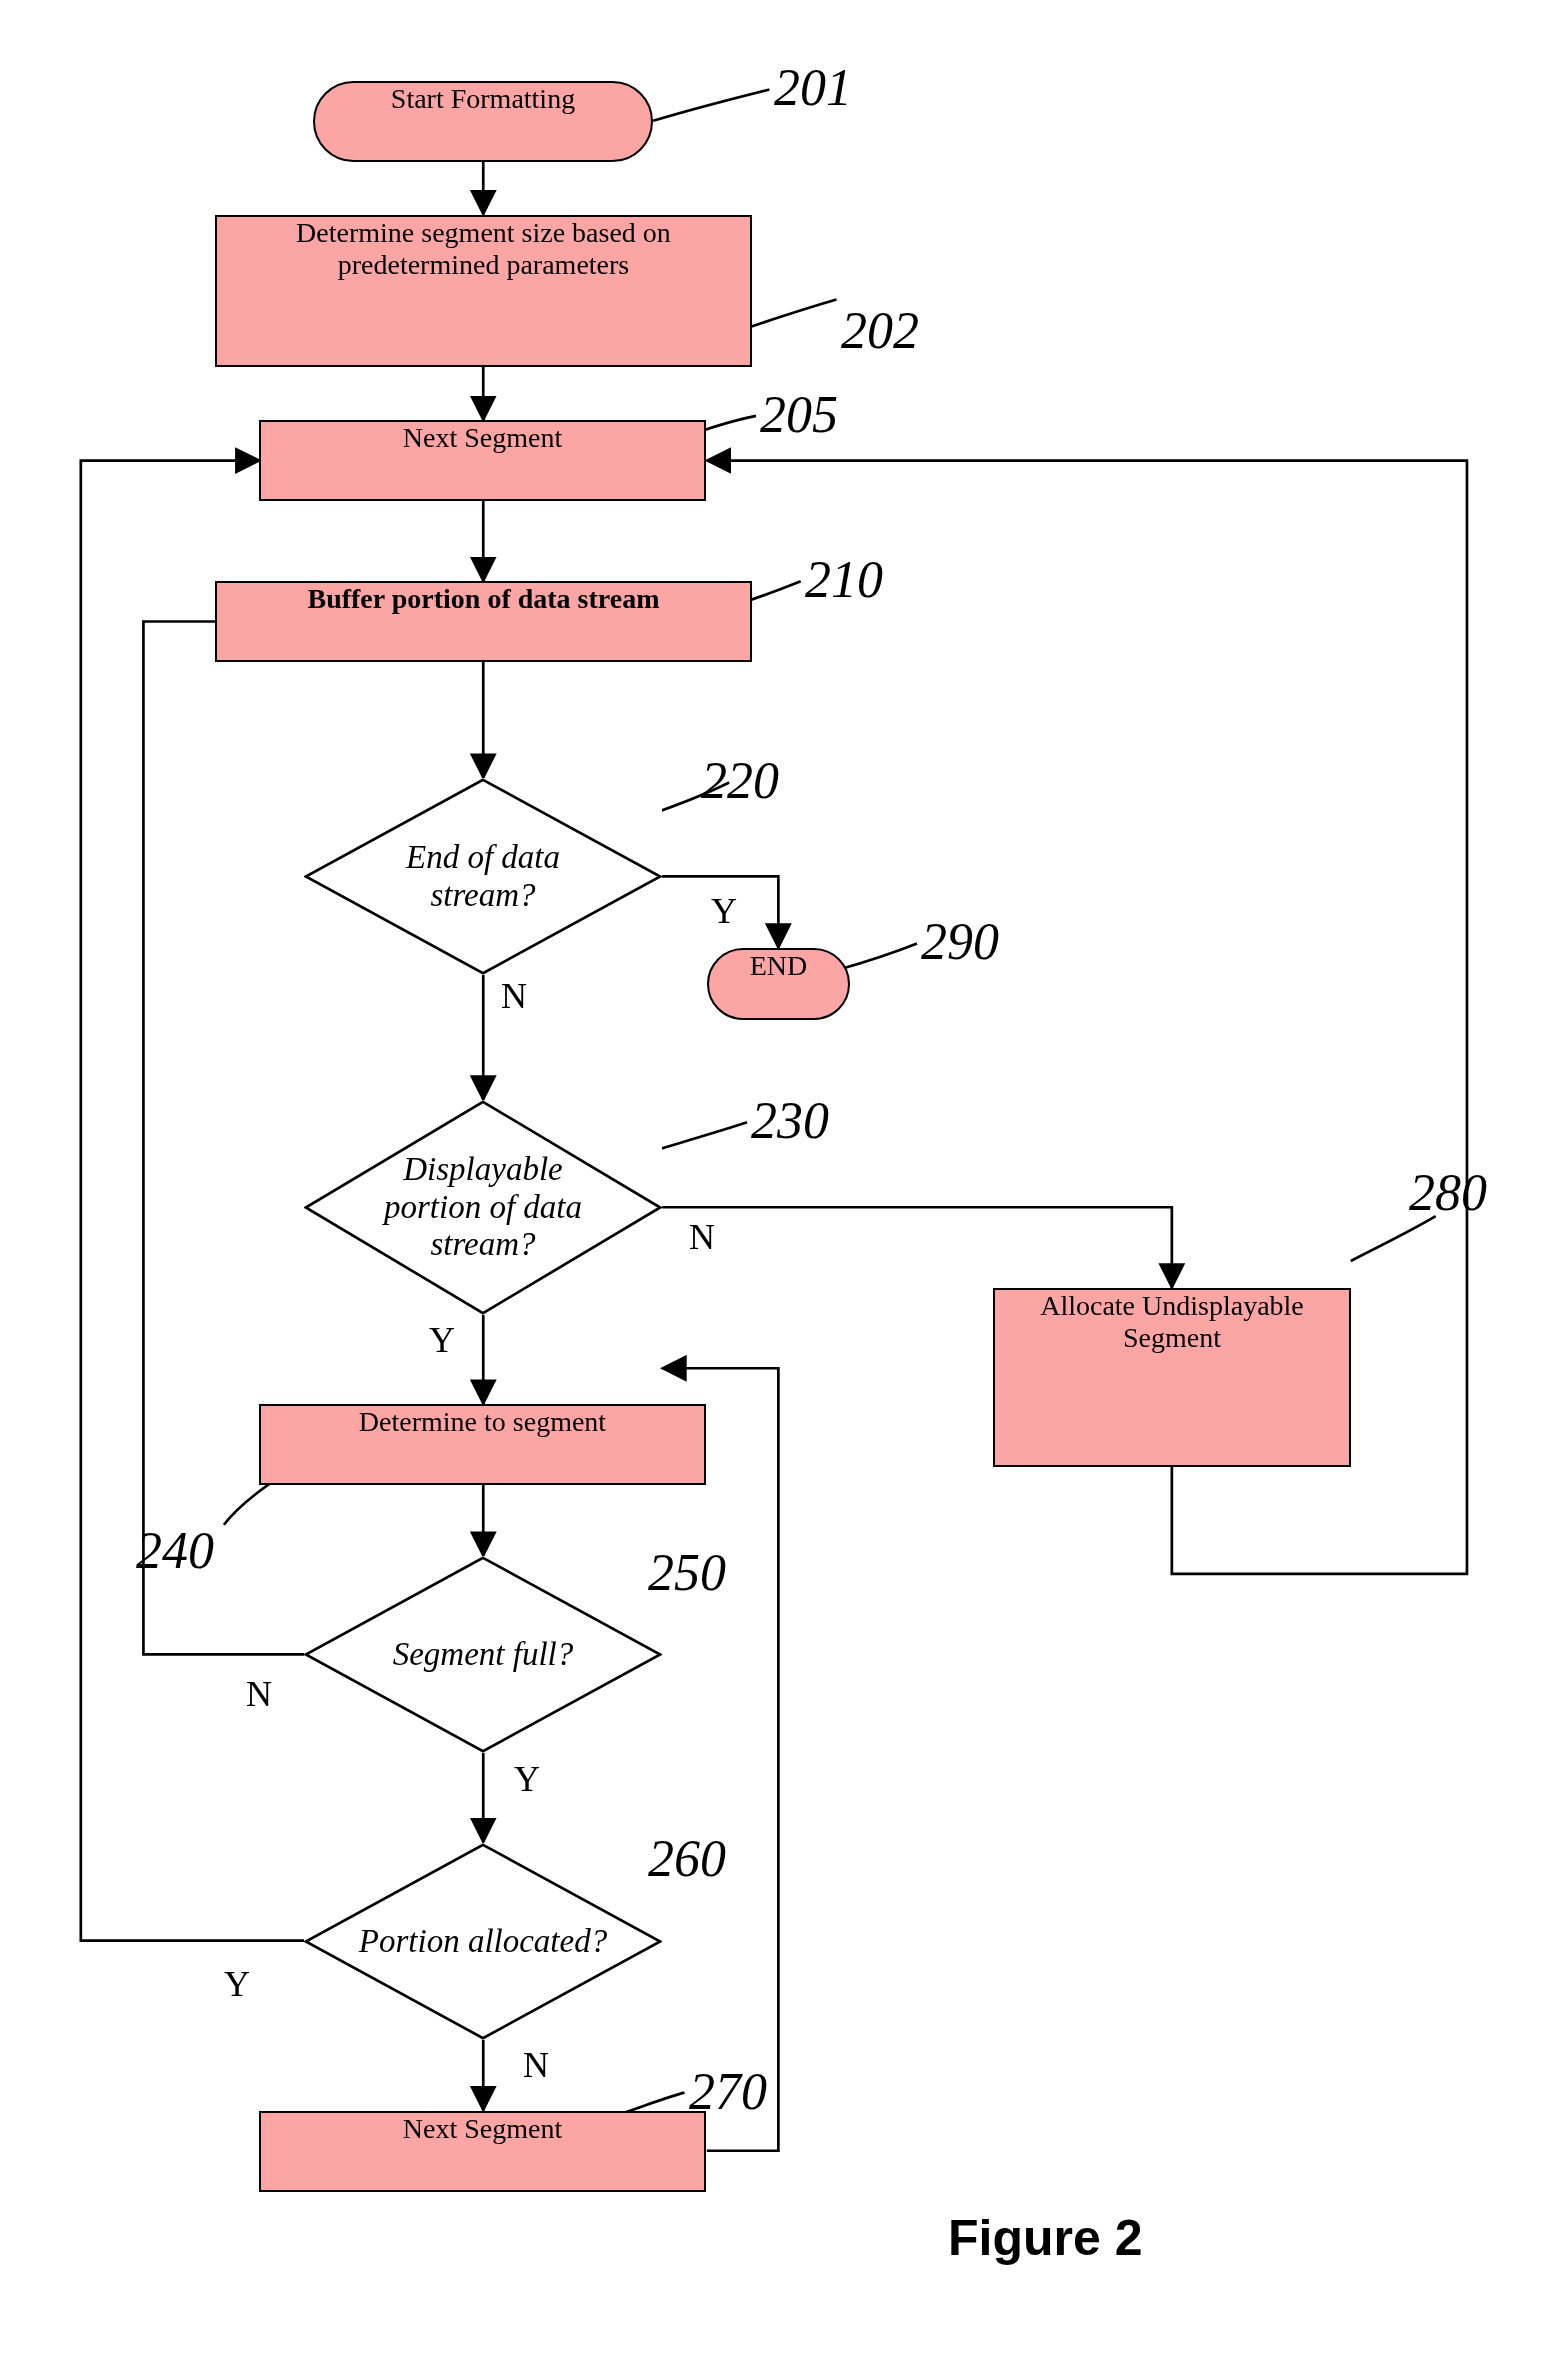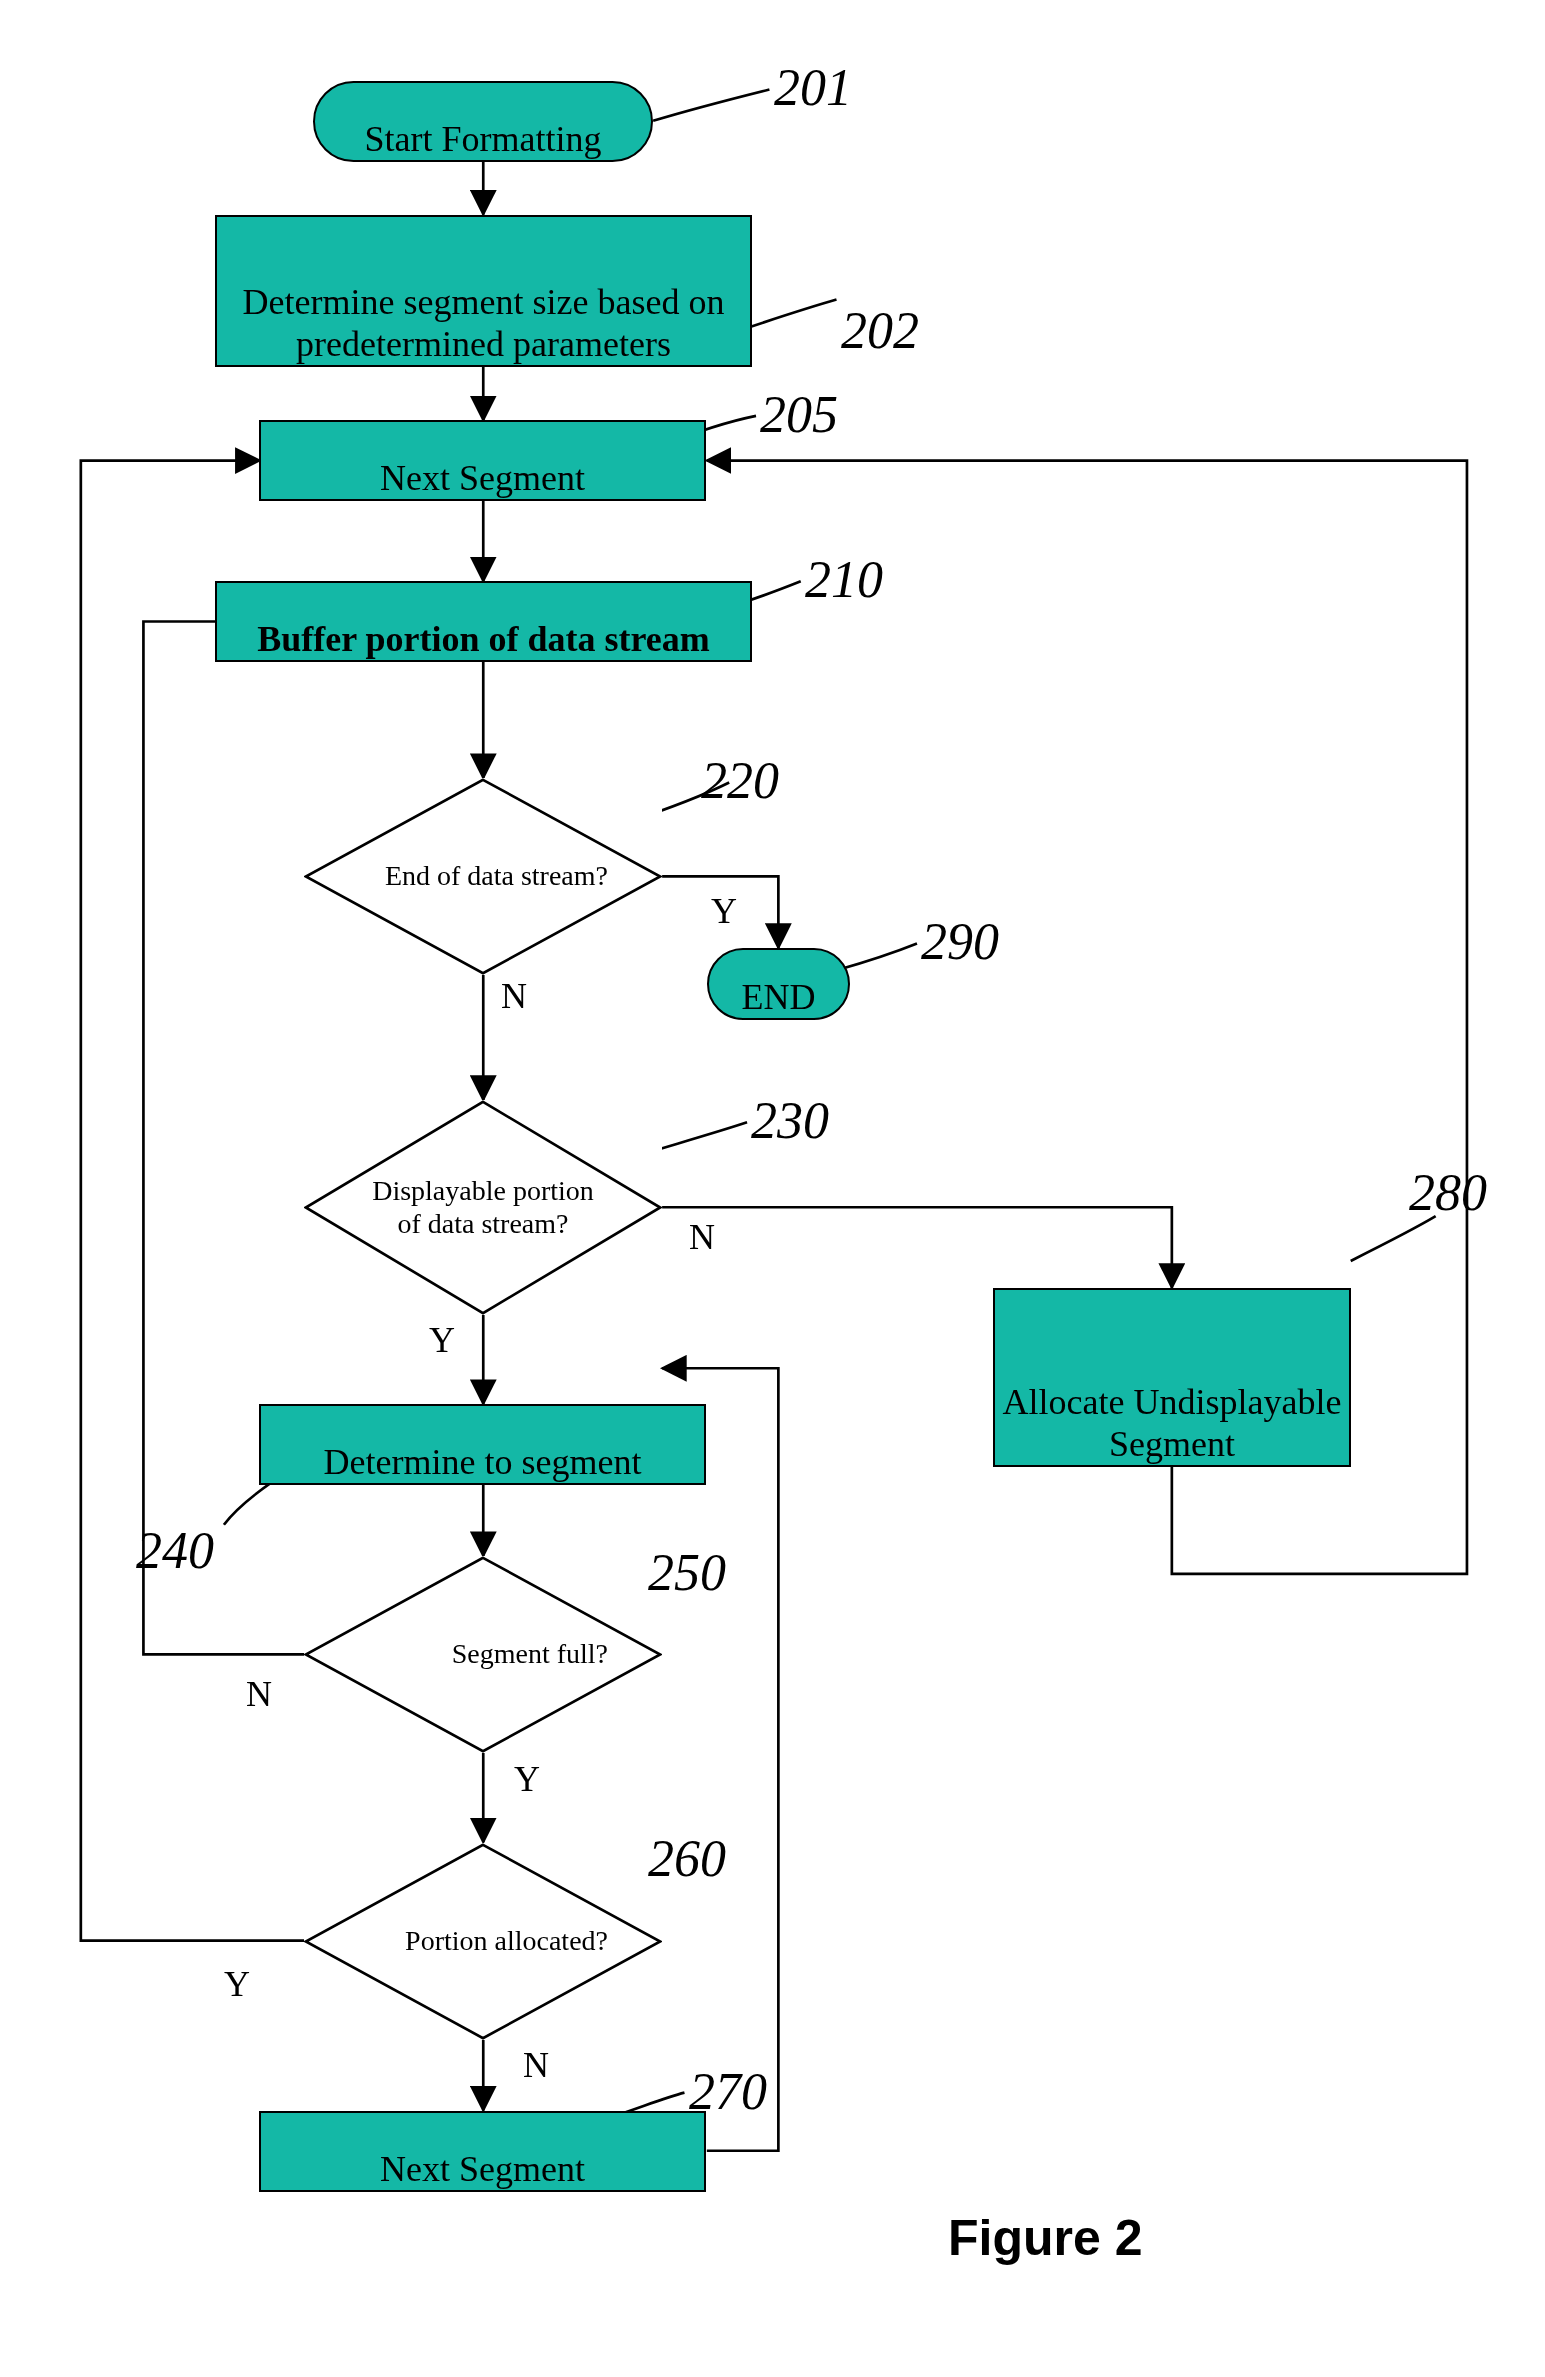--- a/index.html
+++ b/index.html
@@ -11,26 +11,26 @@
     position: relative;
     width: 1546px;
     height: 2377px;
     font-family: "Times New Roman", Times, serif;
     color: #000;
   }
   .node {
     position: absolute;
     box-sizing: border-box;
     display: flex;
-    align-items: flex-end;
+    align-items: flex-start;
     justify-content: center;
     text-align: center;
-    font-size: 36px;
+    font-size: 28px;
     line-height: 1.15;
-    background: #14b8a6;
+    background: #fca5a5;
   }
   .terminator {
     border: 2.7px solid #000;
     border-radius: 54px;
   }
   .process {
     border: 2.7px solid #000;
   }
   .diamond {
     position: absolute;
@@ -39,25 +39,26 @@
   .diamond svg {
     position: absolute;
     left: 0;
     top: 0;
   }
   .diamond .dlabel {
     position: absolute;
     left: 0; top: 0; right: 0; bottom: 0;
     display: flex;
     align-items: center;
-    justify-content: flex-end;
+    justify-content: center;
     text-align: center;
-    font-size: 28px;
+    font-size: 33px;
     line-height: 1.15;
     padding: 0 54px;
+    font-style: italic;
   }
   .anno {
     position: absolute;
     font-family: "Comic Sans MS", "Segoe Script", cursive;
     font-size: 52px;
     font-style: italic;
   }
   .edgeLabel {
     position: absolute;
     font-size: 36px;

